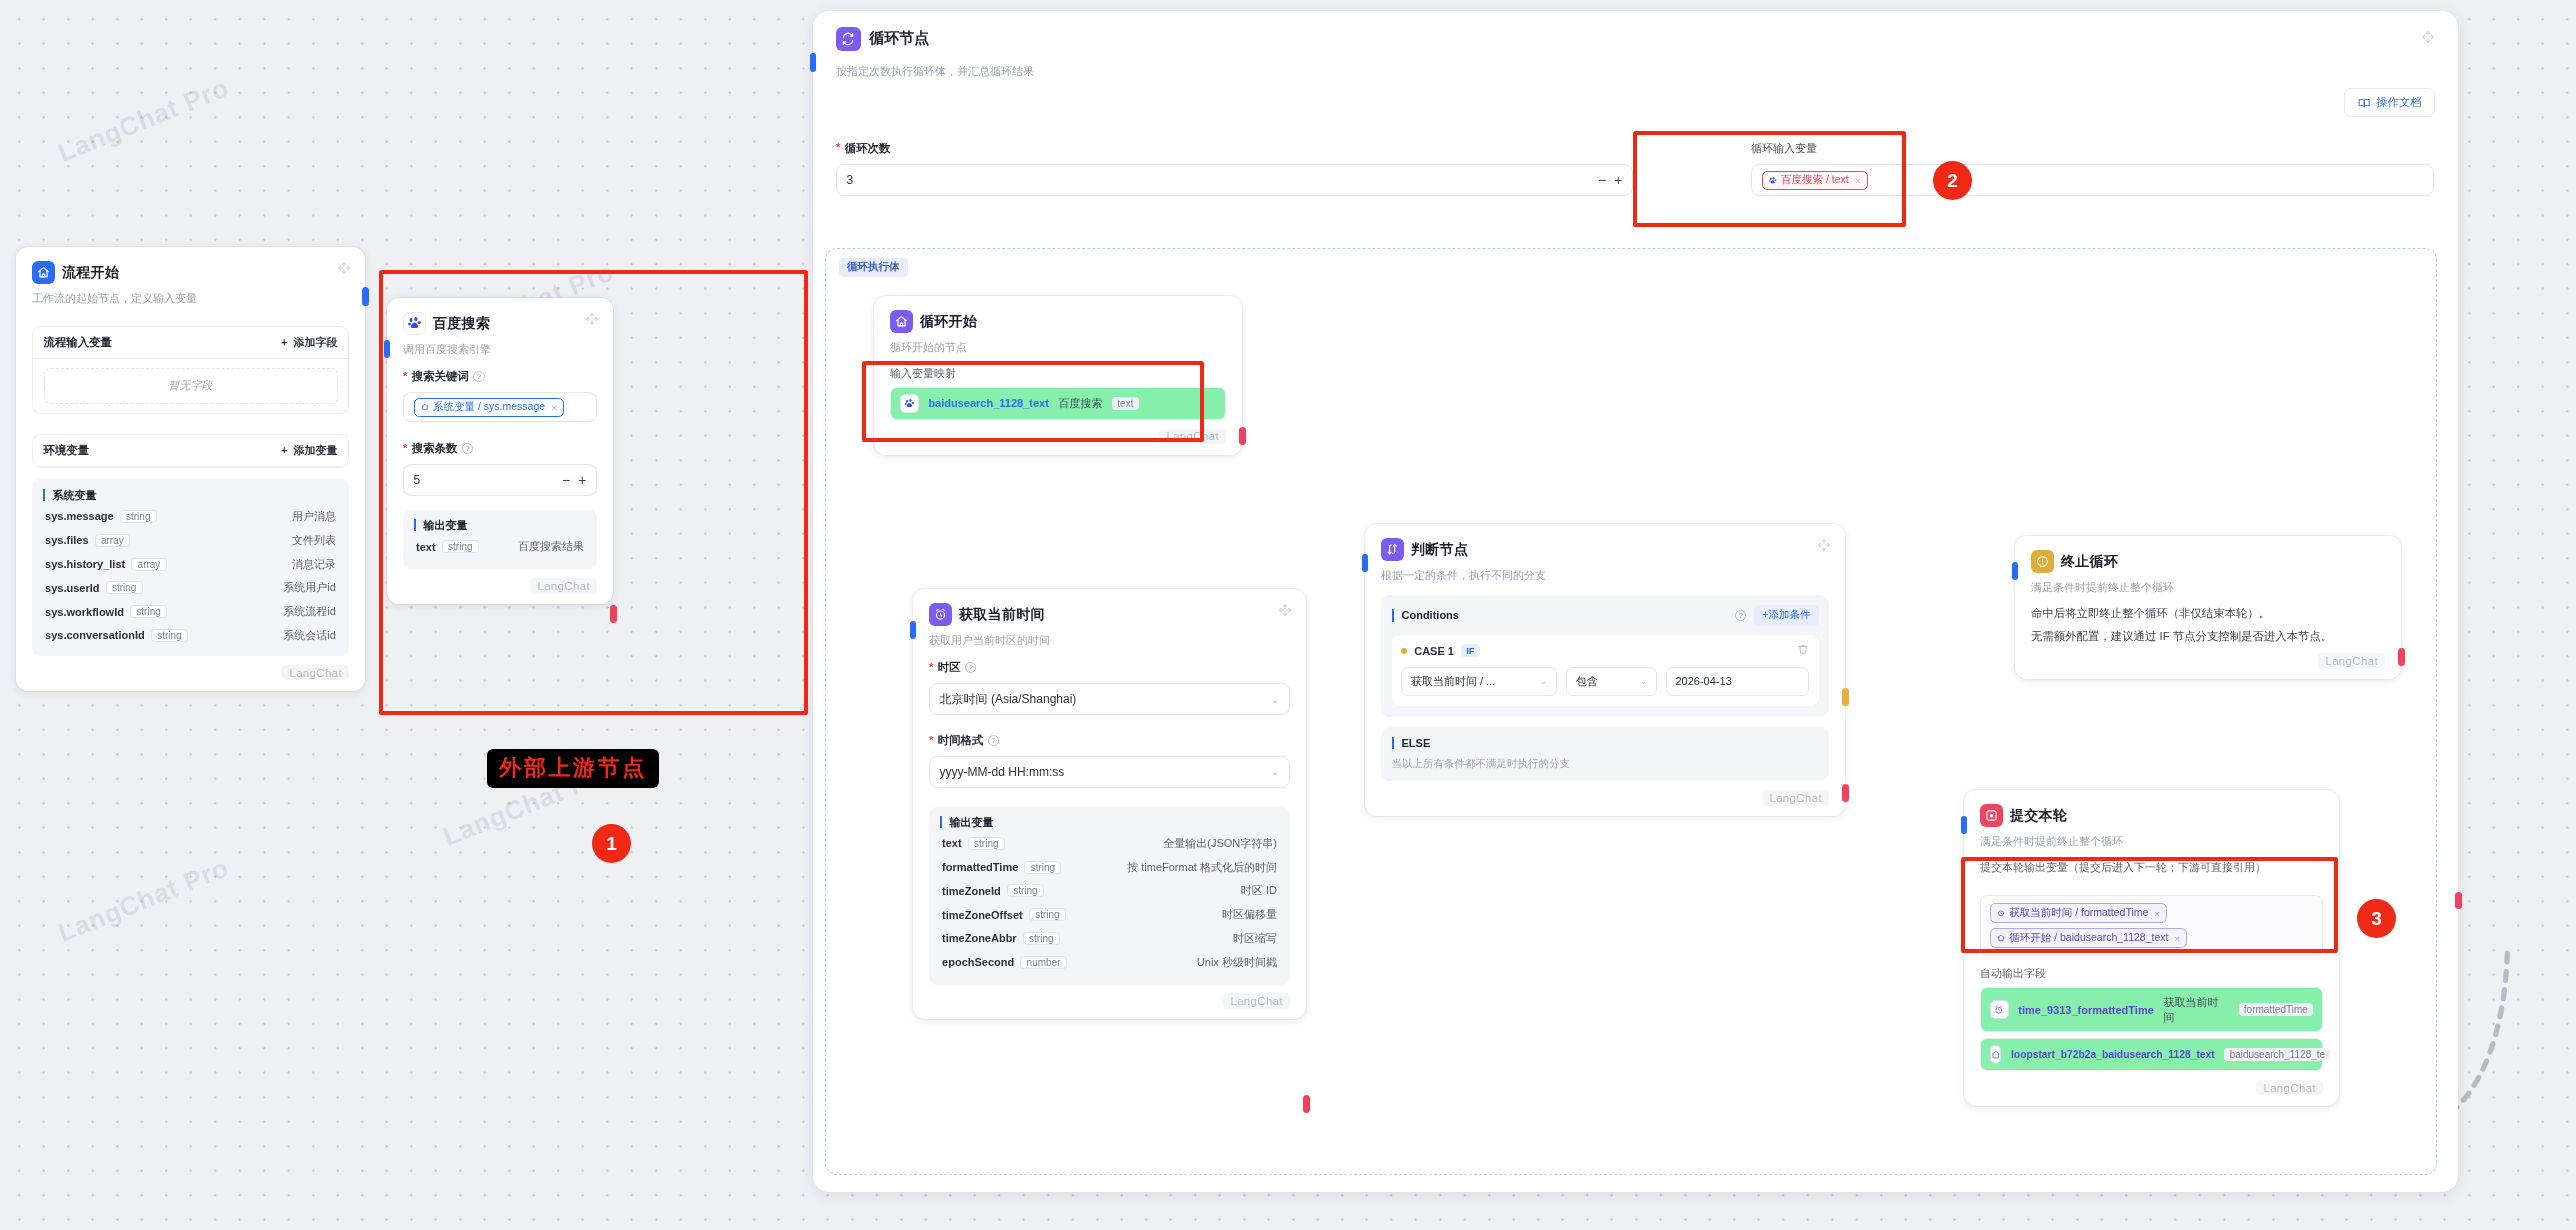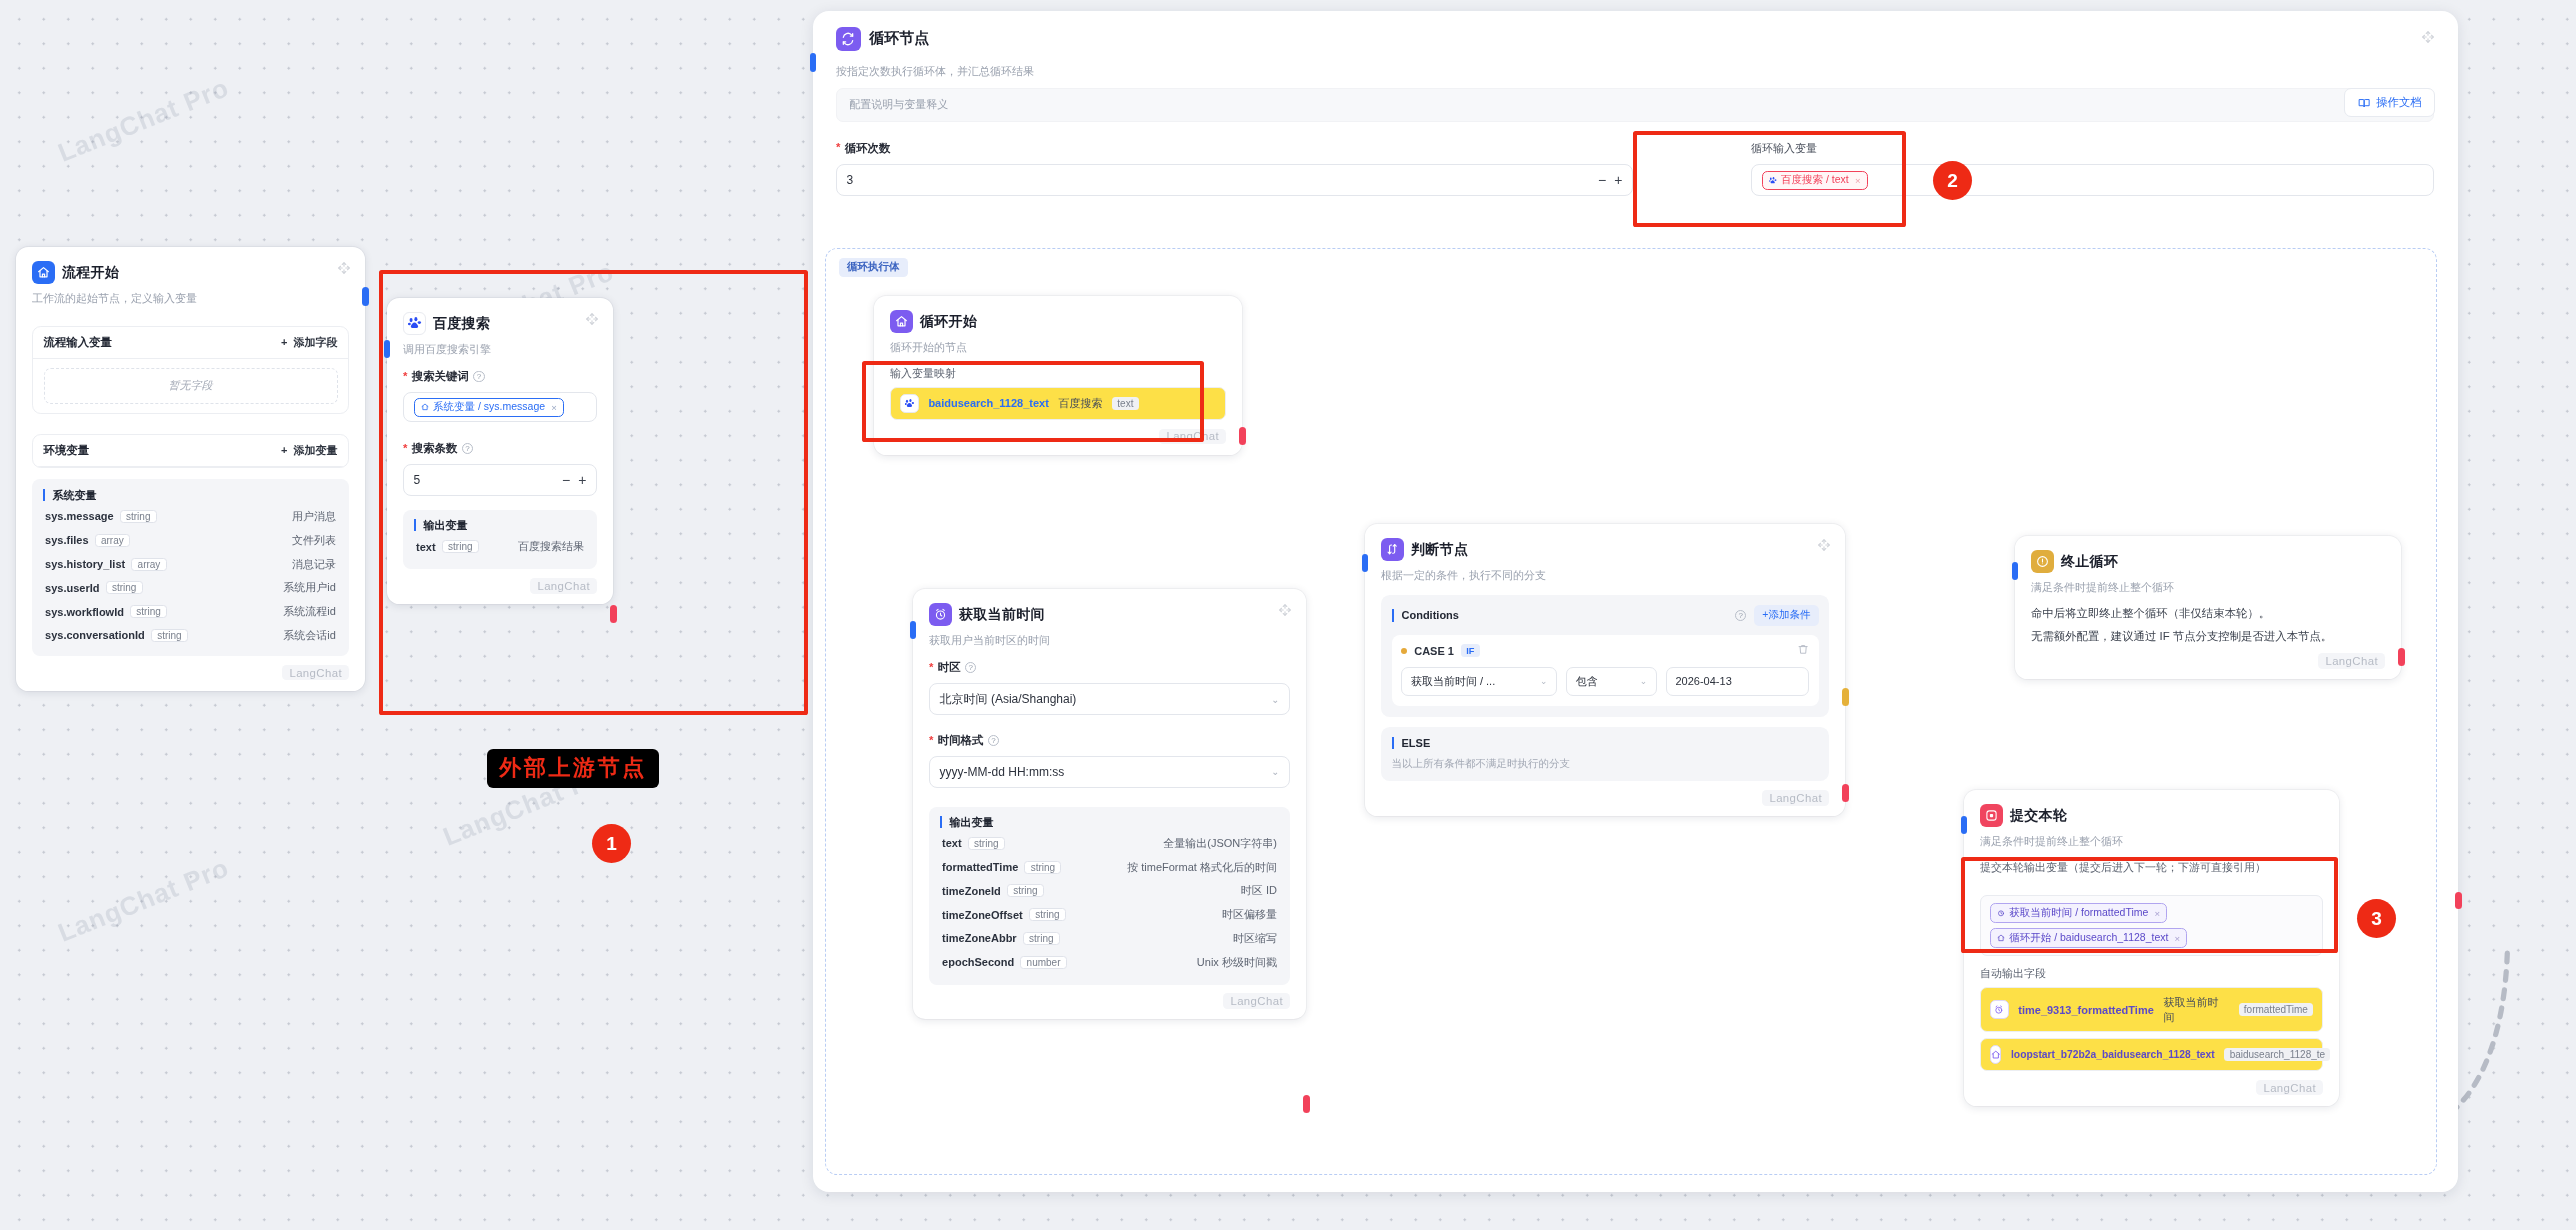--- a/index.html
+++ b/index.html
@@ -196,21 +196,21 @@
   }
   .sel .cv { margin-left:auto; color:#b3b9c4; font-size:8.8px; padding-left:5.3px;}
   .else-title { font-size:11px; font-weight:bold; color:#222733; border-left:2.6px solid #2a6df5; padding-left:8px; line-height:12.3px;}
   .else-desc { font-size:10.5px; color:#a2a8b4; margin-top:8px;}
 
   .plain-line { font-size: 11.4px; color: #3c424e; margin-top: 8px; }
   .minilabel { font-size: 11px; color: #5d6471; margin-top: 10.5px; }
   .chipbox { margin-top:20px; border:0.9px solid #e9ebf0; border-radius:7px; padding:7px 8.8px; background:#fbfbfd; }
   .maprow {
     display:flex; align-items:center; gap:9.6px;
-    border:0.9px solid #eceef2; border-radius:7px; background:#fde047;
+    border:0.9px solid #eceef2; border-radius:7px; background:#86efac;
     padding:6.1px 8.8px; margin-top:6.1px; font-size:11px;
   }
   .maprow .sq {
     width:19px;height:19px;border-radius:5.3px;border:0.9px solid #e6e8ee;background:#fff;
     display:flex;align-items:center;justify-content:center;
   }
   .maprow .vn { color:#2a6df5; font-weight:bold; }
   .maprow .node-of { color:#474d58; }
   .maprow .tag { background:#f0f1f4; border-radius:3.5px; padding:0.9px 5.3px; color:#7a808d; font-size:10px;}
   .maprow.purple .vn { color:#5b49c9; }
@@ -398,23 +398,20 @@
       <div class="loop-head-title">循环节点</div>
     </div>
     <div class="node-drag" style="top:19px; right:23px;">
       <svg width="14" height="14" viewBox="0 0 24 24" fill="none" stroke="#9aa1ae" stroke-width="2" stroke-linecap="round">
           <path d="M12 3v6M12 15v6M3 12h6M15 12h6"></path>
           <path d="M9 6l3-3 3 3M9 18l3 3 3-3M6 9l-3 3 3 3M18 9l3 3-3 3"></path>
         </svg>
     </div>
     <div style="position:absolute; left:23px; top:53px; font-size:11px; color:#9aa1ae;">按指定次数执行循环体，并汇总循环结果</div>
 
-    <div class="desc-box" style="position:absolute; left:23px; top:77px; width:1598px;">
-      <span>配置说明与变量释义</span>
-    </div>
     <div class="doc-btn" style="position:absolute; right:23px; top:77px;align-items:flex-end;">
       <svg width="12.3" height="12.3" viewBox="0 0 24 24" fill="none" stroke="#2a6df5" stroke-width="1.9" stroke-linecap="round" stroke-linejoin="round">
           <path d="M3 5h7a2 2 0 0 1 2 2v12a2 2 0 0 0-2-2H3z"></path>
           <path d="M21 5h-7a2 2 0 0 0-2 2v12a2 2 0 0 1 2-2h7z"></path>
         </svg>
       <span>操作文档</span>
     </div>
 
     <div style="position:absolute; left:23px; top:130px; width:797px;">
       <div class="field-label" style="margin-top:0;">

